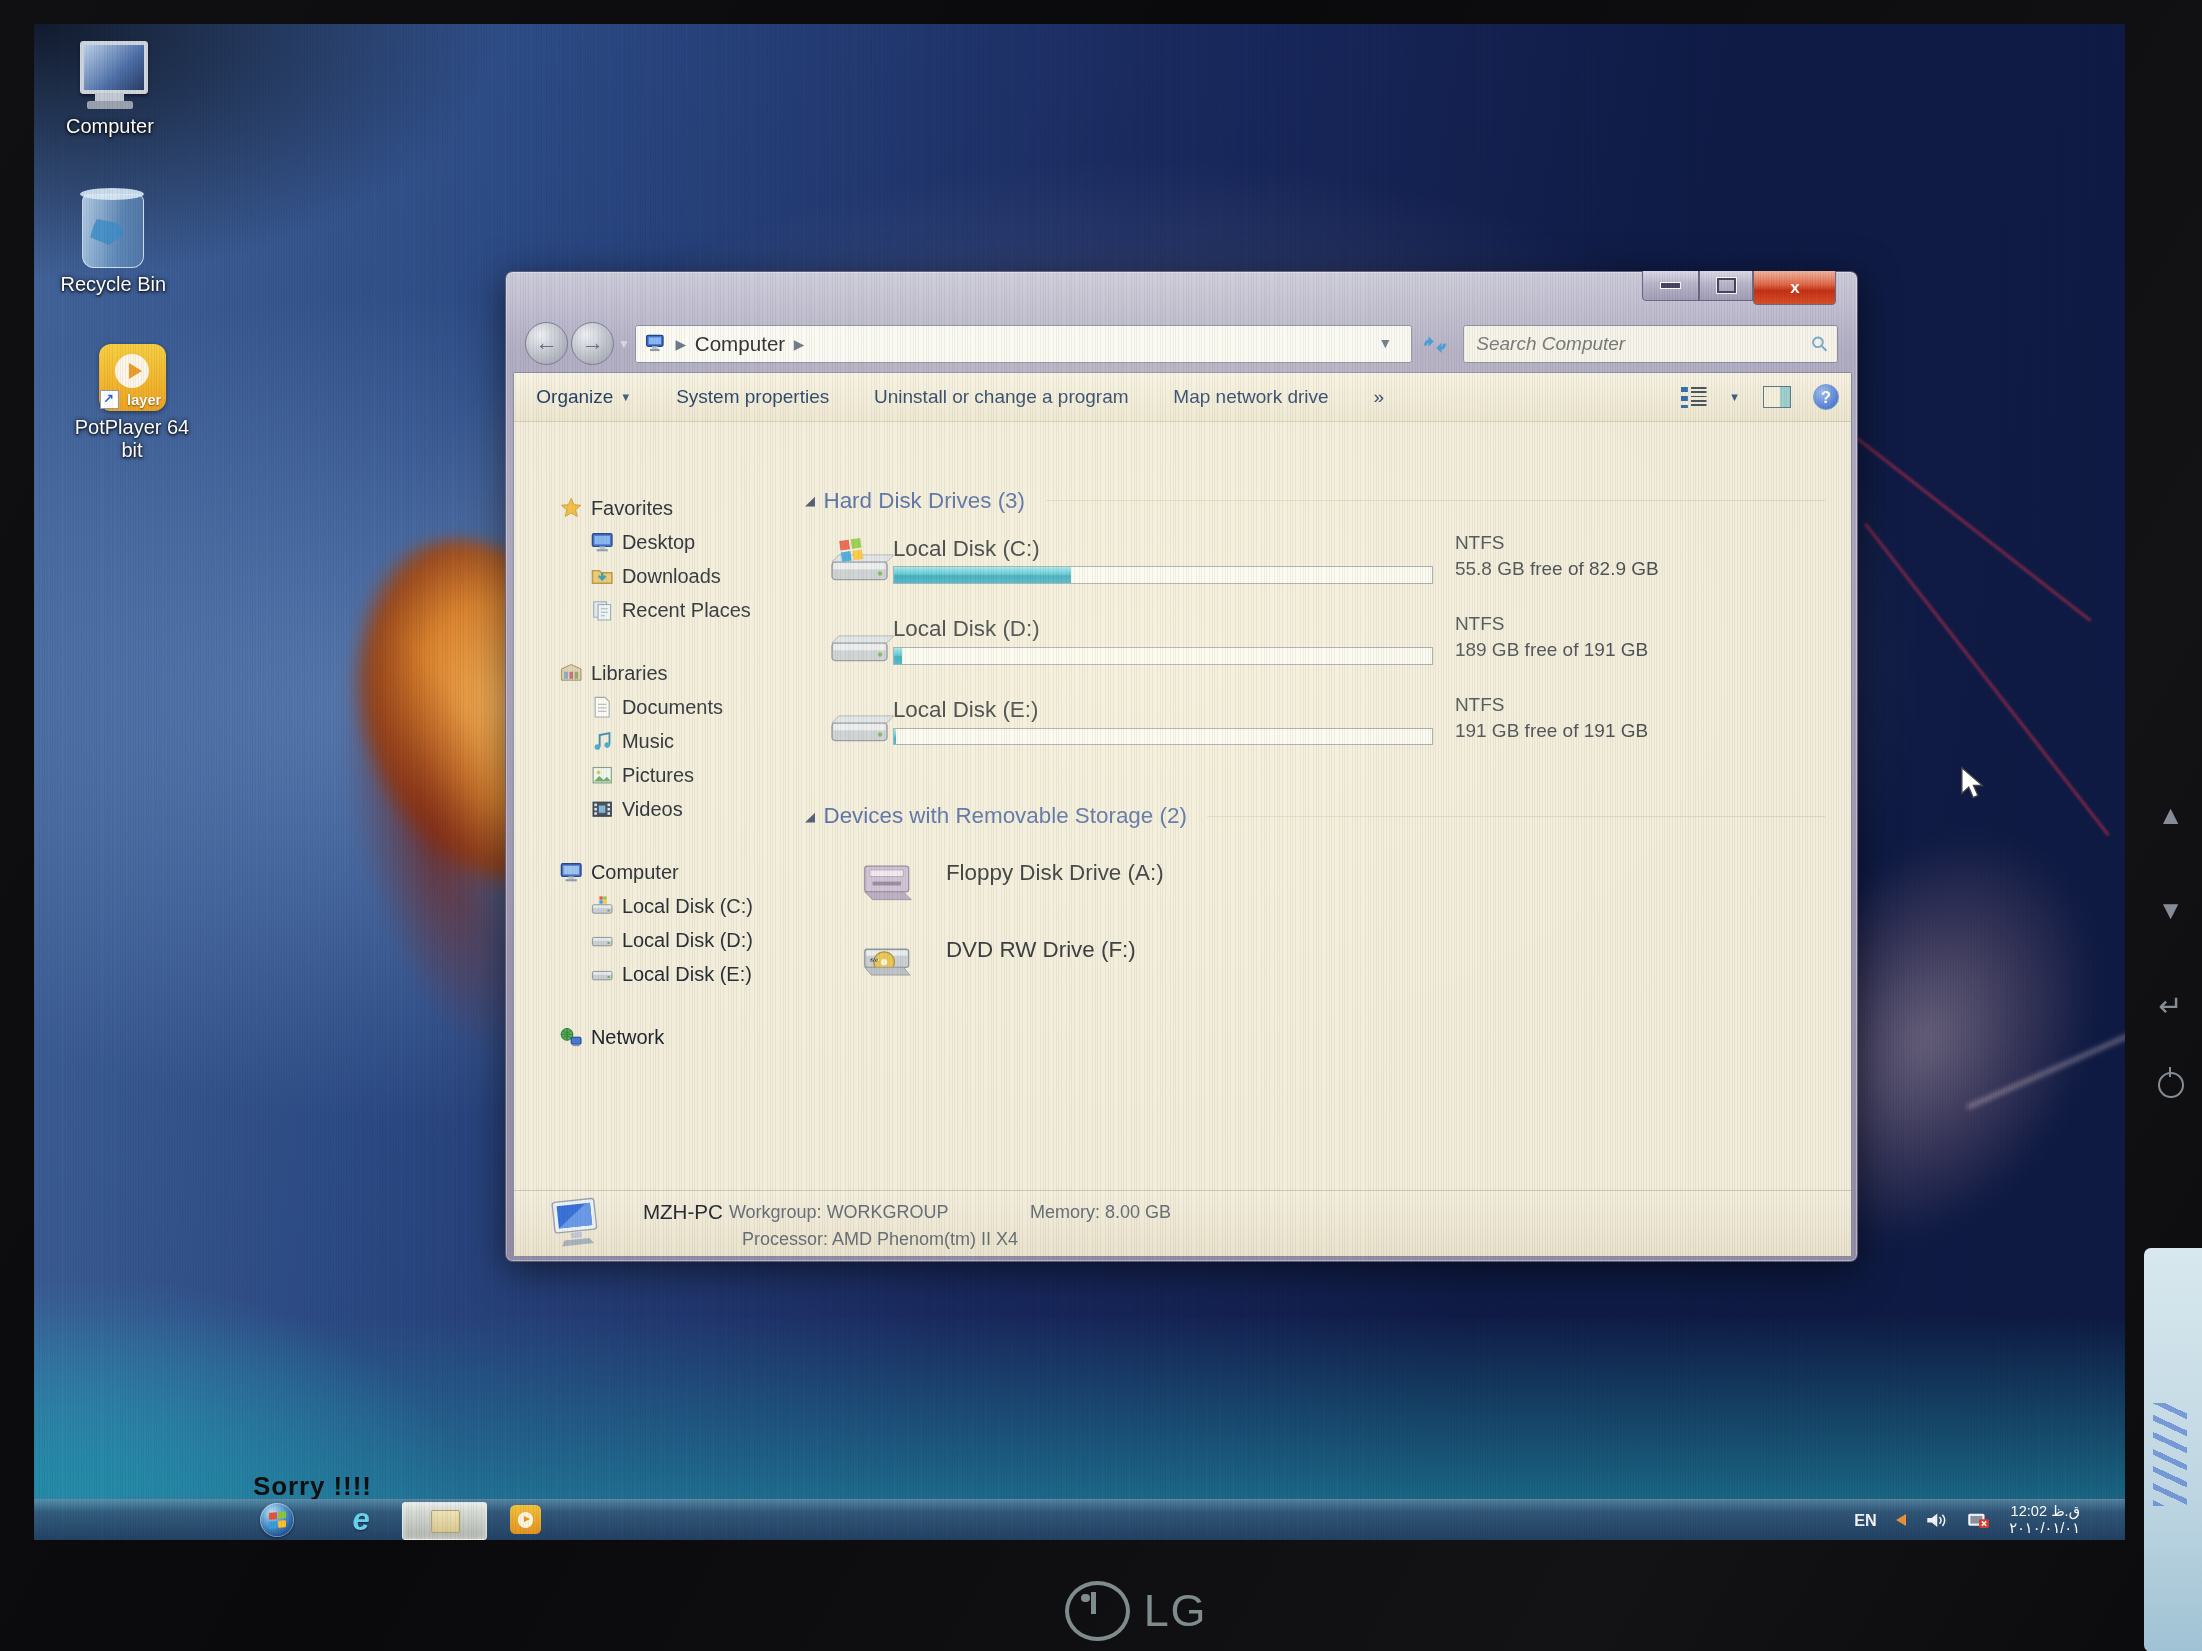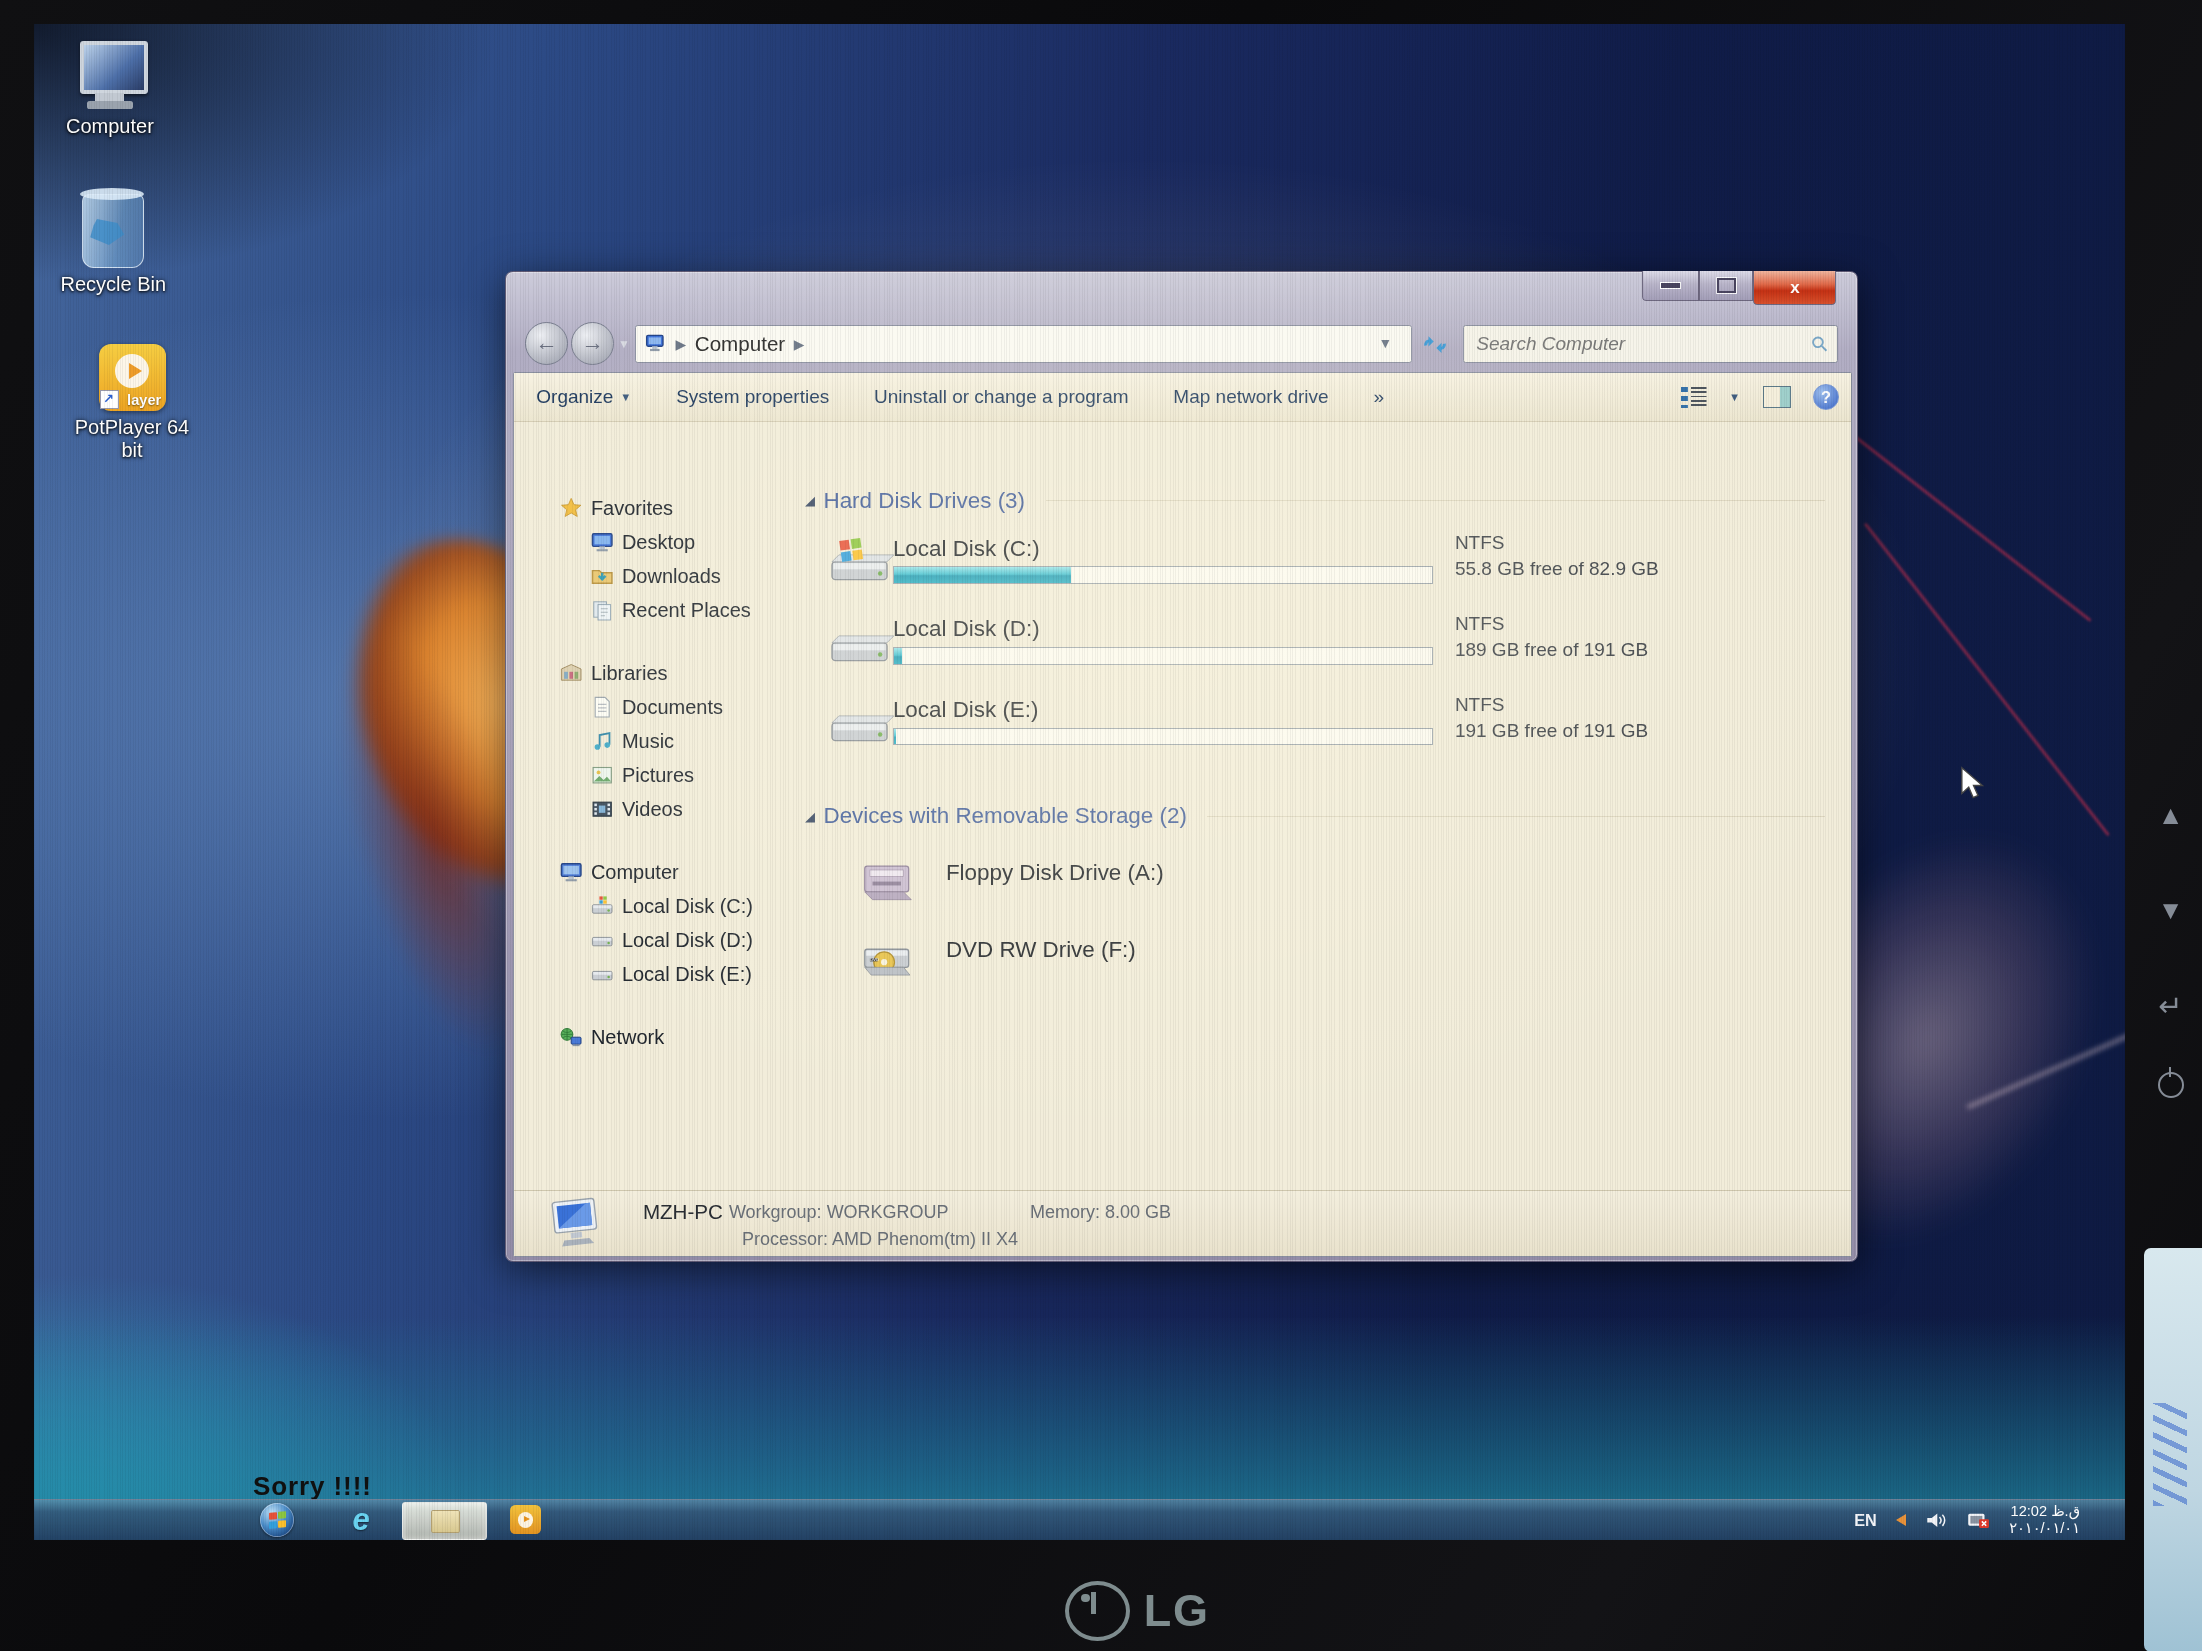--- a/index.html
+++ b/index.html
@@ -6,21 +6,21 @@
     font-family:"Liberation Sans","DejaVu Sans",sans-serif;}
   
   .monitor{position:absolute;inset:0;background:linear-gradient(120deg,#101012,#0a0a0c 40%,#131316 80%,#0b0b0d);}
   .bezel-btn{position:absolute;left:2149px;width:43px;color:#9aa2ae;font-size:26px;text-align:center;opacity:.85;}
   .power-ring{position:absolute;left:2158px;top:1072px;width:22.4px;height:22.4px;border:2.6px solid #9aa2ae;border-radius:50%;opacity:.85;}
   .power-ring::after{content:"";position:absolute;left:8.6px;top:-6.9px;width:2.6px;height:10.3px;background:#9aa2ae;}
   .lg-logo{position:absolute;left:1065px;top:1581px;display:flex;align-items:center;gap:13.8px;}
   .lg-face{width:57px;height:52px;border:4.3px solid #7e8c8e;border-radius:50%;position:relative;}
   .lg-face::before{content:"";position:absolute;left:22.4px;top:6.9px;width:4.3px;height:22.4px;background:#7e8c8e;}
   .lg-face::after{content:"";position:absolute;left:12px;top:8.6px;width:8.6px;height:8.6px;border-radius:50%;background:#7e8c8e;}
-  .lg-text{color:#7e8c8e;font-size:45px;font-weight:bold;letter-spacing:1.7px;}
+  .lg-text{color:#7e8c8e;font-size:45px;font-weight:normal;letter-spacing:1.7px;}
   .desk-item{position:absolute;left:2144px;top:1248px;width:59px;height:404px;background:linear-gradient(#d8e8ee,#bfd6e2 60%,#9fc2d4);border-radius:6.9px 0 0 6.9px;}
   .desk-item::after{content:"";position:absolute;left:8.6px;top:155px;width:34px;height:103px;background:
      repeating-linear-gradient(25deg,rgba(40,90,200,.5) 0 5.2px,transparent 5.2px 15.5px);}
   
   .screen{position:absolute;left:34px;top:24px;width:2091px;height:1516px;overflow:hidden;
     background:
       radial-gradient(ellipse 774px 430px at 0% 0%,rgba(5,8,18,.8),transparent 60%),
       radial-gradient(ellipse 1118px 688px at 18% 45%,rgba(125,165,215,.50),transparent 60%),
       radial-gradient(ellipse 602px 361px at 2% 98%,rgba(47,175,205,.75),transparent 65%),
       linear-gradient(100deg,#44669c 0%,#2c4a85 22%,#1a2a60 48%,#101c48 70%,#0e1a42 100%);}

